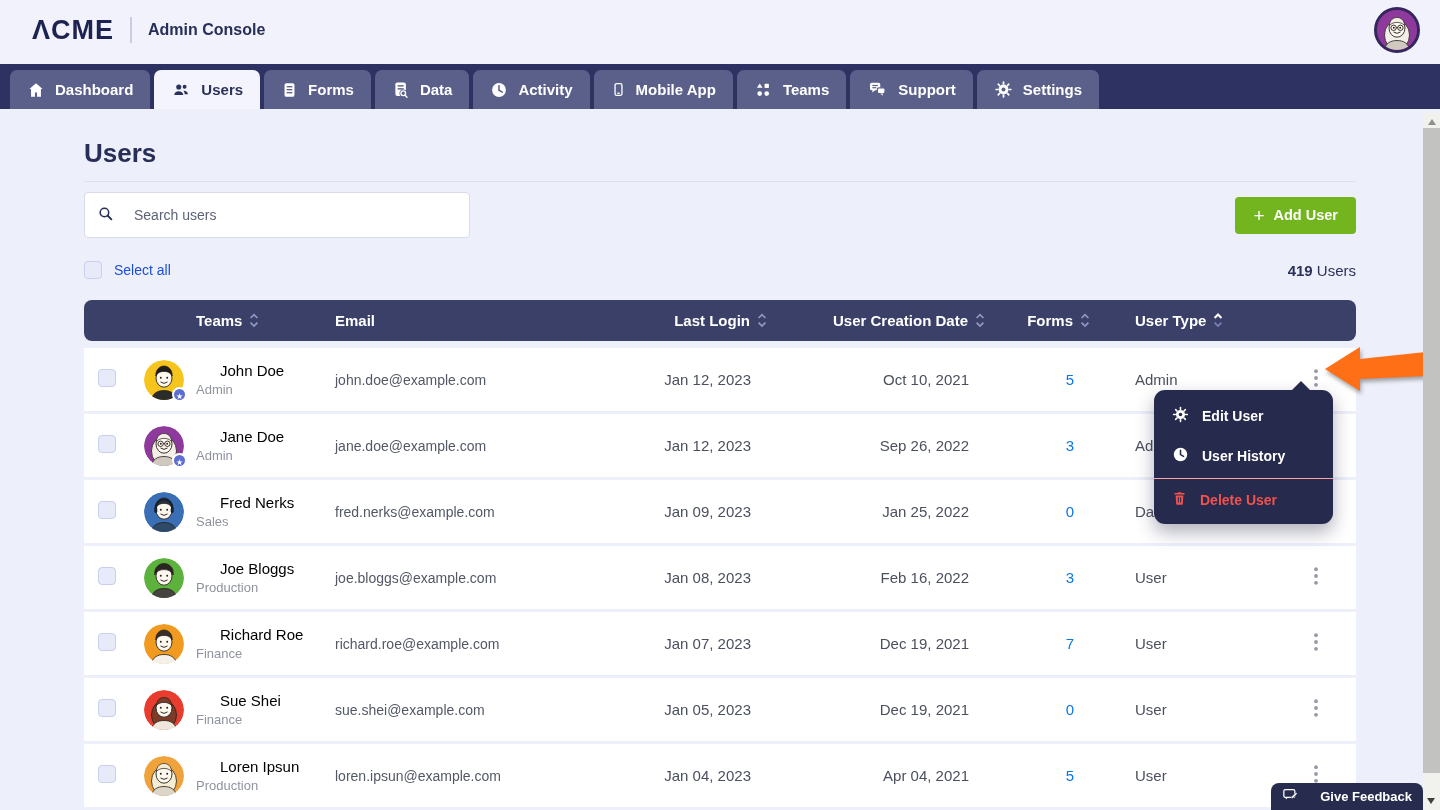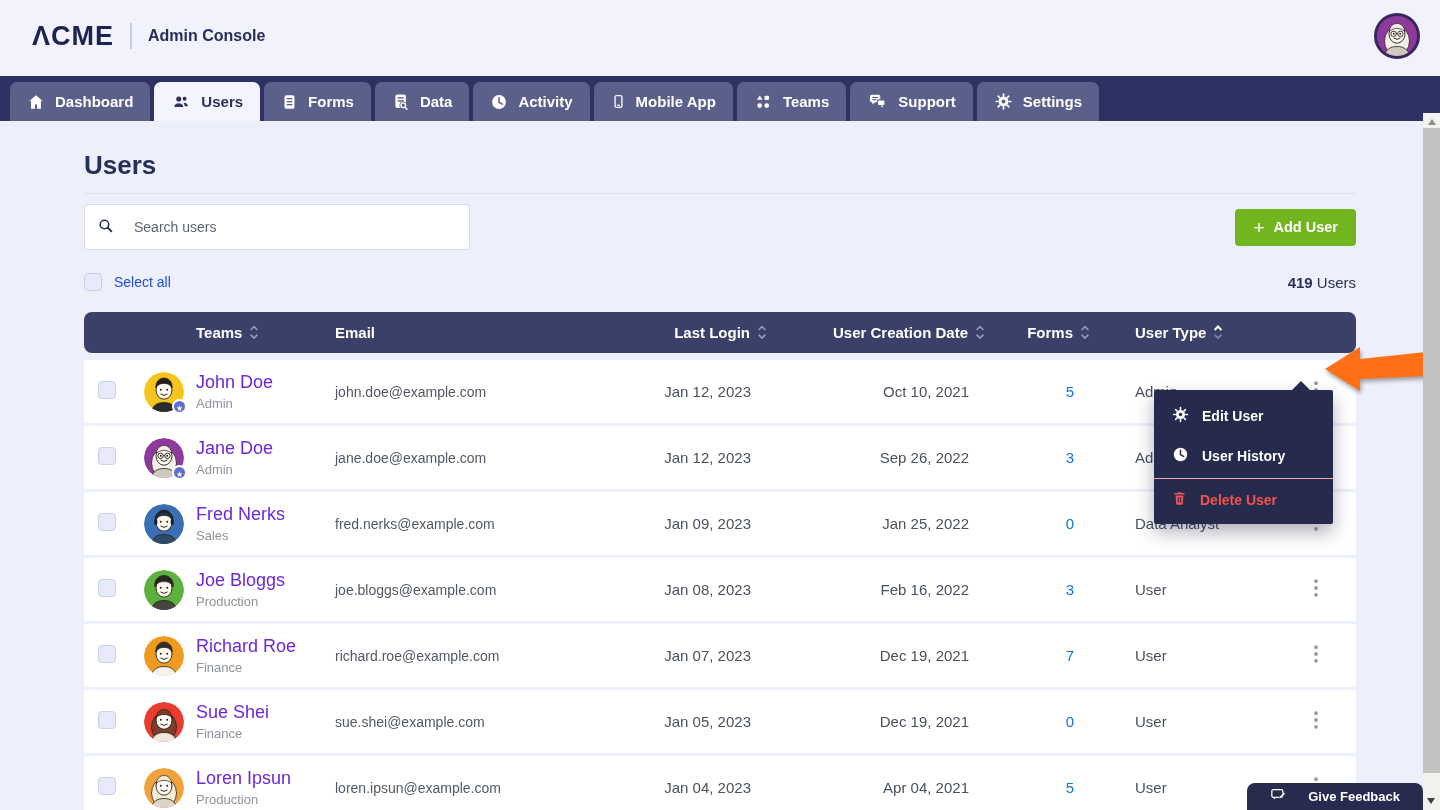--- a/index.html
+++ b/index.html
@@ -1,20 +1,20 @@
 <!DOCTYPE html>
 <html><head>
 <meta charset="utf-8">
 <style>
   * { box-sizing: border-box; margin: 0; padding: 0; }
   body { font-family: "Liberation Sans", sans-serif; }
   .screen { position: relative; width: 1440px; height: 810px; overflow: hidden; background: #edeffa; }
 
   
-  .app-header { height: 76px; background: #f1f2fb; display: flex; align-items: center; padding: 0 20px 4px 32px; text-align: right; }
+  .app-header { height: 64px; background: #f1f2fb; display: flex; align-items: center; padding: 0 20px 4px 32px; text-align: right; }
   .logo { font-size: 27px; font-weight: 800; letter-spacing: 1px; color: #1d2350; cursor: pointer; }
   .logo-divider { width: 2px; height: 26px; background: #c9ccdf; margin: 0 16px; }
   .app-title { font-size: 16px; font-weight: 700; color: #272e57; }
   .avatar-top { margin-left: auto; width: 46px; height: 46px; border-radius: 50%; border: 3px solid #35275e; overflow: hidden; cursor: pointer; background: #8e3a9c; }
 
   
   .main-nav { height: 45px; background: #2d3263; display: flex; align-items: flex-end; padding-left: 10px; }
   .tab { --knock:#5b608a; height: 39px; border-radius: 7px 7px 0 0; background: #5b608a; color: #fff;
          display: flex; align-items: center; gap: 10px; padding: 0 17px; margin-right: 4px;
          font-size: 15px; font-weight: 600; cursor: pointer; white-space: nowrap; }
@@ -48,47 +48,47 @@
   .hcell.right { justify-content: flex-end; }
   .hcell.type-col { padding-left: 45px; }
   .row { height: 63px; background: #fff; margin-top: 3px; }
   .row.first { margin-top: 7px; }
   .cell { font-size: 15px; color: #4b505f; }
   .c-check { padding-left: 14px; }
   .c-avatar { display: flex; justify-content: center; }
   .avatar-wrap { position: relative; width: 40px; height: 40px; display: block; }
   .badge { position: absolute; right: -3px; bottom: -2px; width: 15px; height: 15px; border-radius: 50%;
            background: #5d6ed0; border: 2px solid #fff; color: #fff; font-size: 8px; line-height: 15px; text-align: center; }
-  .uname { font-size: 18px; color: #6d28d9; font-weight: 500; }
+  .uname { font-size: 15px; color: #000000; font-weight: 500; margin-left: 24px; }
   .urole { font-size: 13px; color: #8f939f; margin-top: 3px; }
   .c-email { font-size: 14px; color: #535866; }
   .c-right { text-align: right; padding-right: 16px; }
   .forms-link { color: #0b76e8; font-weight: 500; cursor: pointer; }
   .c-type { padding-left: 45px; }
   .c-kebab { display: flex; justify-content: flex-end; padding-right: 34px; }
   .kebab { cursor: pointer; padding: 4px; }
   .row-partial { height: 11px; background: #fff; margin-top: 3px; overflow: hidden; }
 
   
   .context-menu { position: absolute; left: 1154px; top: 390px; width: 179px; background: #262b4e;
-                  border-radius: 2px; padding: 6px 0; box-shadow: 0 8px 18px rgba(25,30,60,.35); z-index: 30; }
+                  border-radius: 11px; padding: 6px 0; box-shadow: 0 8px 18px rgba(25,30,60,.35); z-index: 30; }
   .context-menu:before { content: ""; position: absolute; top: -9px; left: 138px; width: 0; height: 0;
                   border-left: 9px solid transparent; border-right: 9px solid transparent; border-bottom: 9px solid #262b4e; }
   .menu-item { height: 40px; display: flex; align-items: center; gap: 13px; padding-left: 18px;
                color: #fff; font-size: 14px; font-weight: 600; cursor: pointer; }
   .menu-item.danger { color: #f4514d; border-top: 1px solid #fca5a5; margin-top: 2px; padding-top: 2px; }
 
   
   .annotation-arrow { position: absolute; left: 1324px; top: 342px; z-index: 40;
                       filter: drop-shadow(1px 3px 2px rgba(90,90,90,.55)); pointer-events: none; }
 
   
   .feedback { position: absolute; right: 17px; bottom: 0; height: 27px; background: #272c4e; border: none;
               border-radius: 8px 8px 0 0; color: #fff; font-size: 13px; font-weight: 700; font-family: inherit;
-              display: flex; align-items: center; gap: 21px; padding: 0 23px; cursor: pointer; z-index: 50; }
+              display: flex; align-items: center; gap: 21px; padding: 0 11px; cursor: pointer; z-index: 50; }
 
   
   .scrollbar { position: absolute; top: 113px; right: 0; width: 17px; bottom: 0; background: #f1f1ee; z-index: 45; }
   .sb-up { width: 0; height: 0; border-left: 4.5px solid transparent; border-right: 4.5px solid transparent;
            border-bottom: 6px solid #8f8f8d; margin: 6px auto 3px; }
   .sb-thumb { position: absolute; top: 15px; left: 0; width: 17px; height: 645px; background: #c2c2c0; cursor: grab; }
   .sb-down { position: absolute; bottom: 6px; left: 4px; width: 0; height: 0;
              border-left: 4.5px solid transparent; border-right: 4.5px solid transparent; border-top: 6px solid #3f3f3f; }
 </style>
 </head>

